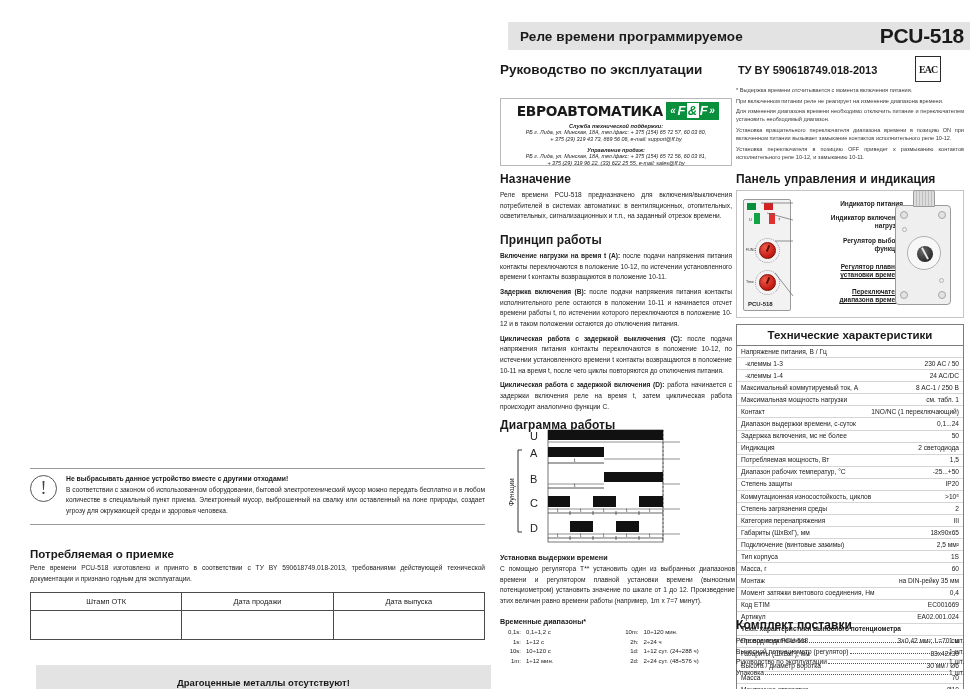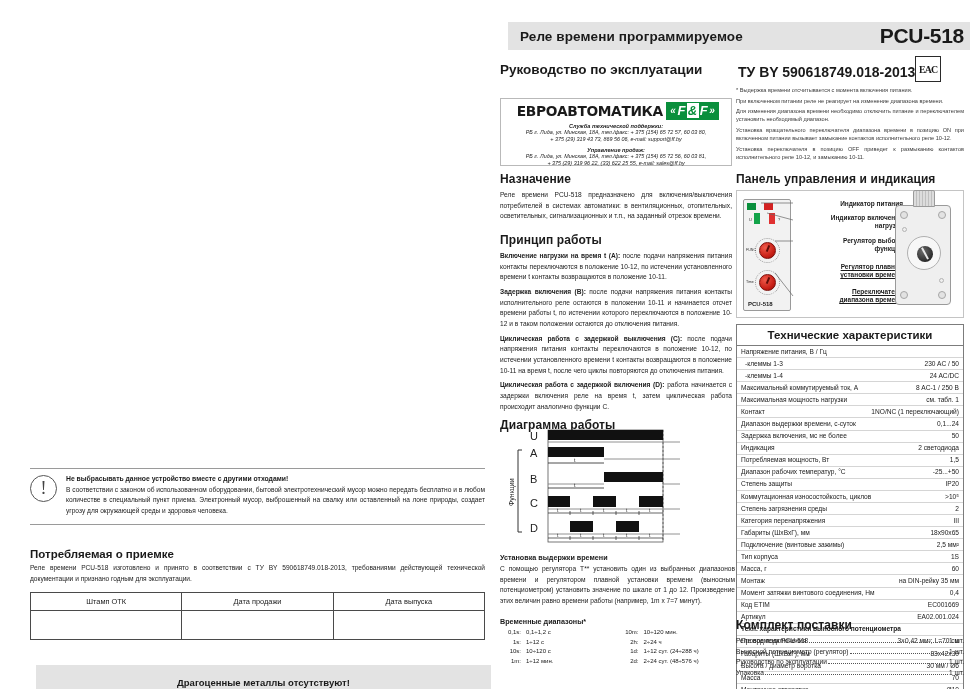--- a/index.html
+++ b/index.html
@@ -21,21 +21,21 @@
     position: absolute; left: 508px; top: 22px; width: 466px; height: 28px;
     background: #e3e3e3;
     display: flex; align-items: center; justify-content: space-between;
     padding: 0 10px 0 12px;
   }
   .header-title { font-size: 13.5px; font-weight: bold; letter-spacing: .1px; }
   .header-model { font-size: 21px; font-weight: bold; letter-spacing: -.3px; }
 
   .subhdr { position: absolute; left: 500px; top: 62px; width: 462px; height: 22px; }
   .subhdr-manual { position: absolute; left: 0; top: 0; font-size: 13.5px; font-weight: bold; }
-  .subhdr-tu { position: absolute; left: 238px; top: 2px; font-size: 14px; font-weight: bold; }
+  .subhdr-tu { position: absolute; left: 238px; top: 2px; font-size: 11px; font-weight: bold; }
   .eac {
     position: absolute; left: 415px; top: -6px;
     width: 26px; height: 26px; border: 1.6px solid #2a2a2a;
     display: flex; align-items: center; justify-content: center;
     font-size: 11px; font-weight: bold; letter-spacing: -1px;
     font-family: "Liberation Serif", serif;
   }
   .eac span { display:block; transform: scaleX(.9); }
 
   

